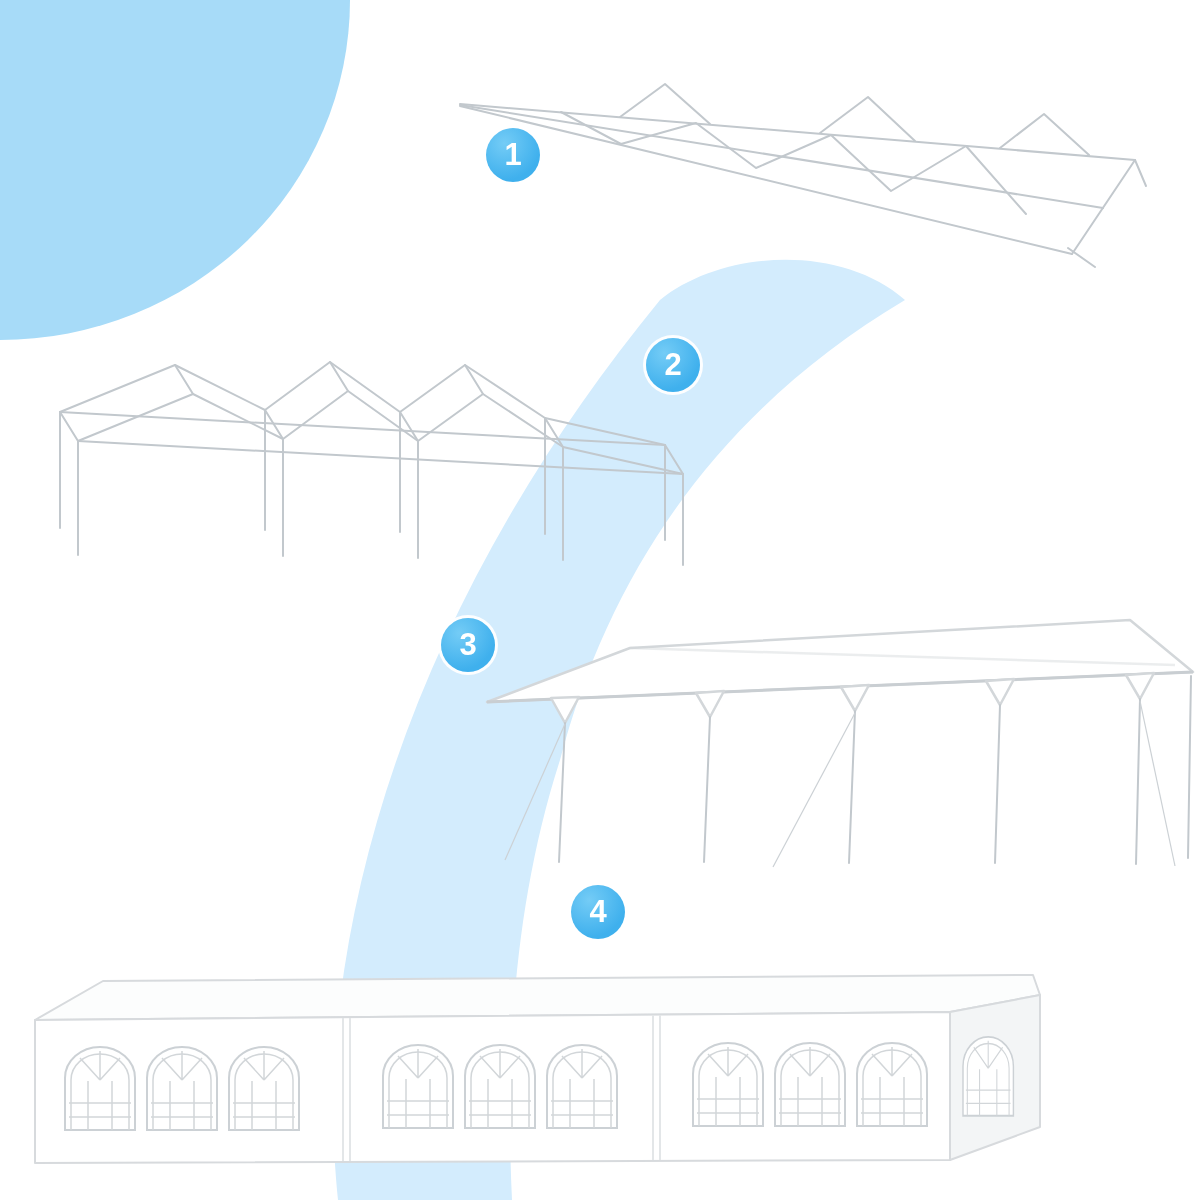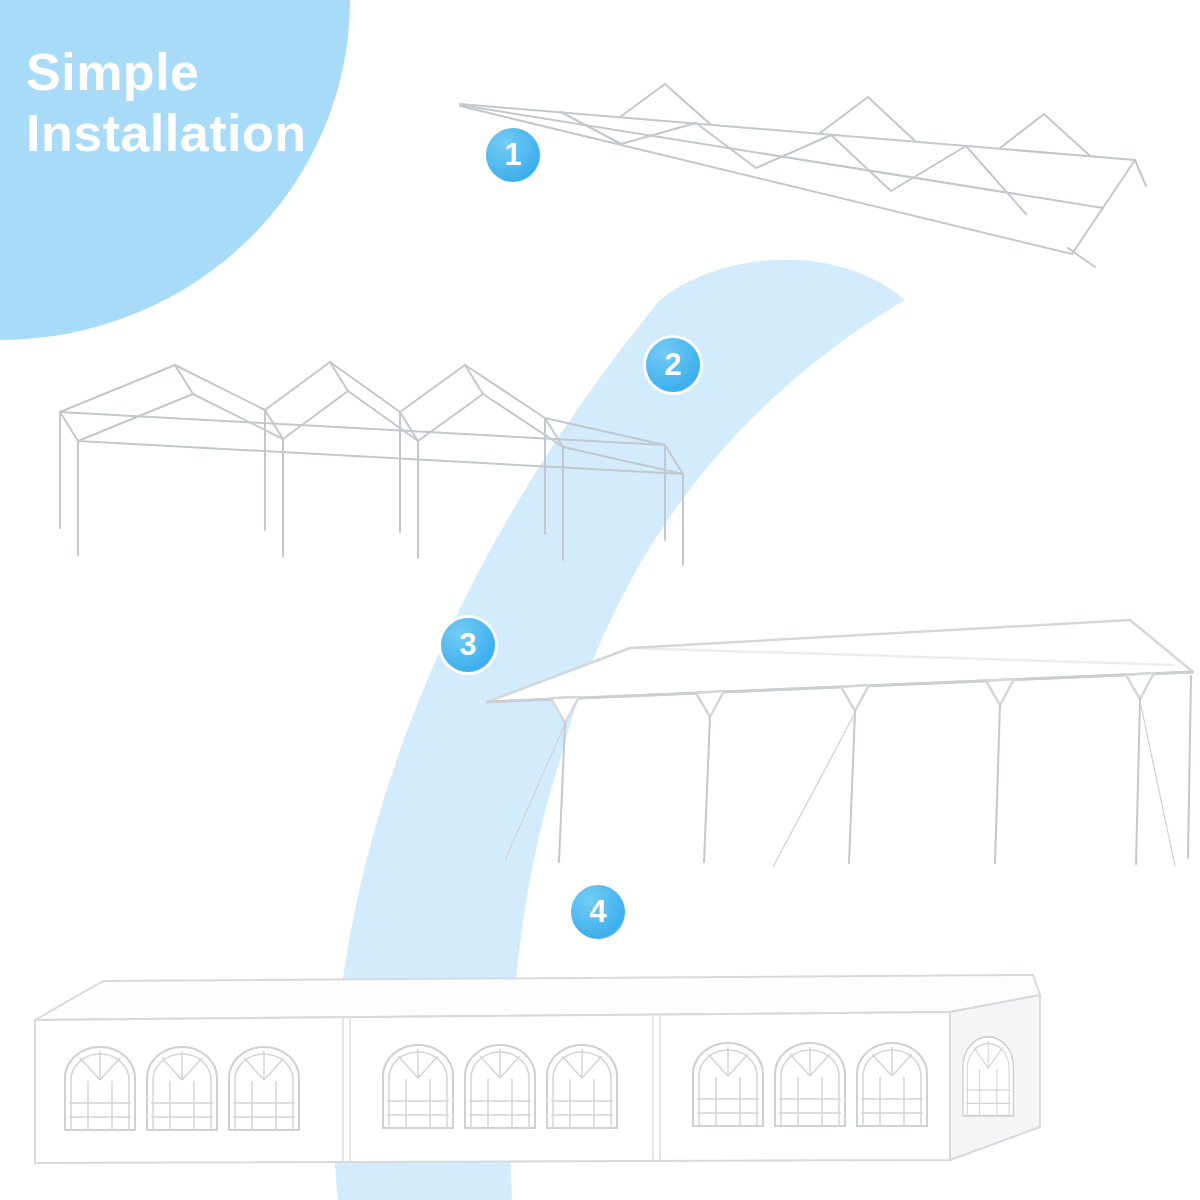--- a/index.html
+++ b/index.html
@@ -52,21 +52,20 @@
     <path d="M 660 300
              C 480 520, 370 760, 340 1000
              C 330 1070, 332 1140, 338 1200
              L 512 1200
              C 505 1050, 515 900, 560 760
              C 610 570, 720 410, 905 300
              C 840 243, 722 250, 660 300 Z"></path>
   </svg>
 
   <div class="bubble"></div>
-  <div class="title">Simple Installation</div>
 
   <svg class="illus" style="left:440px;top:48px;width:720px;height:220px" viewBox="0 0 720 220" aria-hidden="true">
     <g class="frame-stroke">
       <path d="M20,56 L695,112"></path>
       <path d="M20,58 L632,206"></path>
       <path d="M695,112 L632,206"></path>
       <path d="M20,57 L663,160"></path>
       <path d="M121,64 L181,96 L256,75 L316,120 L391,87 L451,143 L526,98 L586,166"></path>
       <path d="M180,69 L225,36 L270,76"></path>
       <path d="M380,85 L428,49 L475,93"></path>

